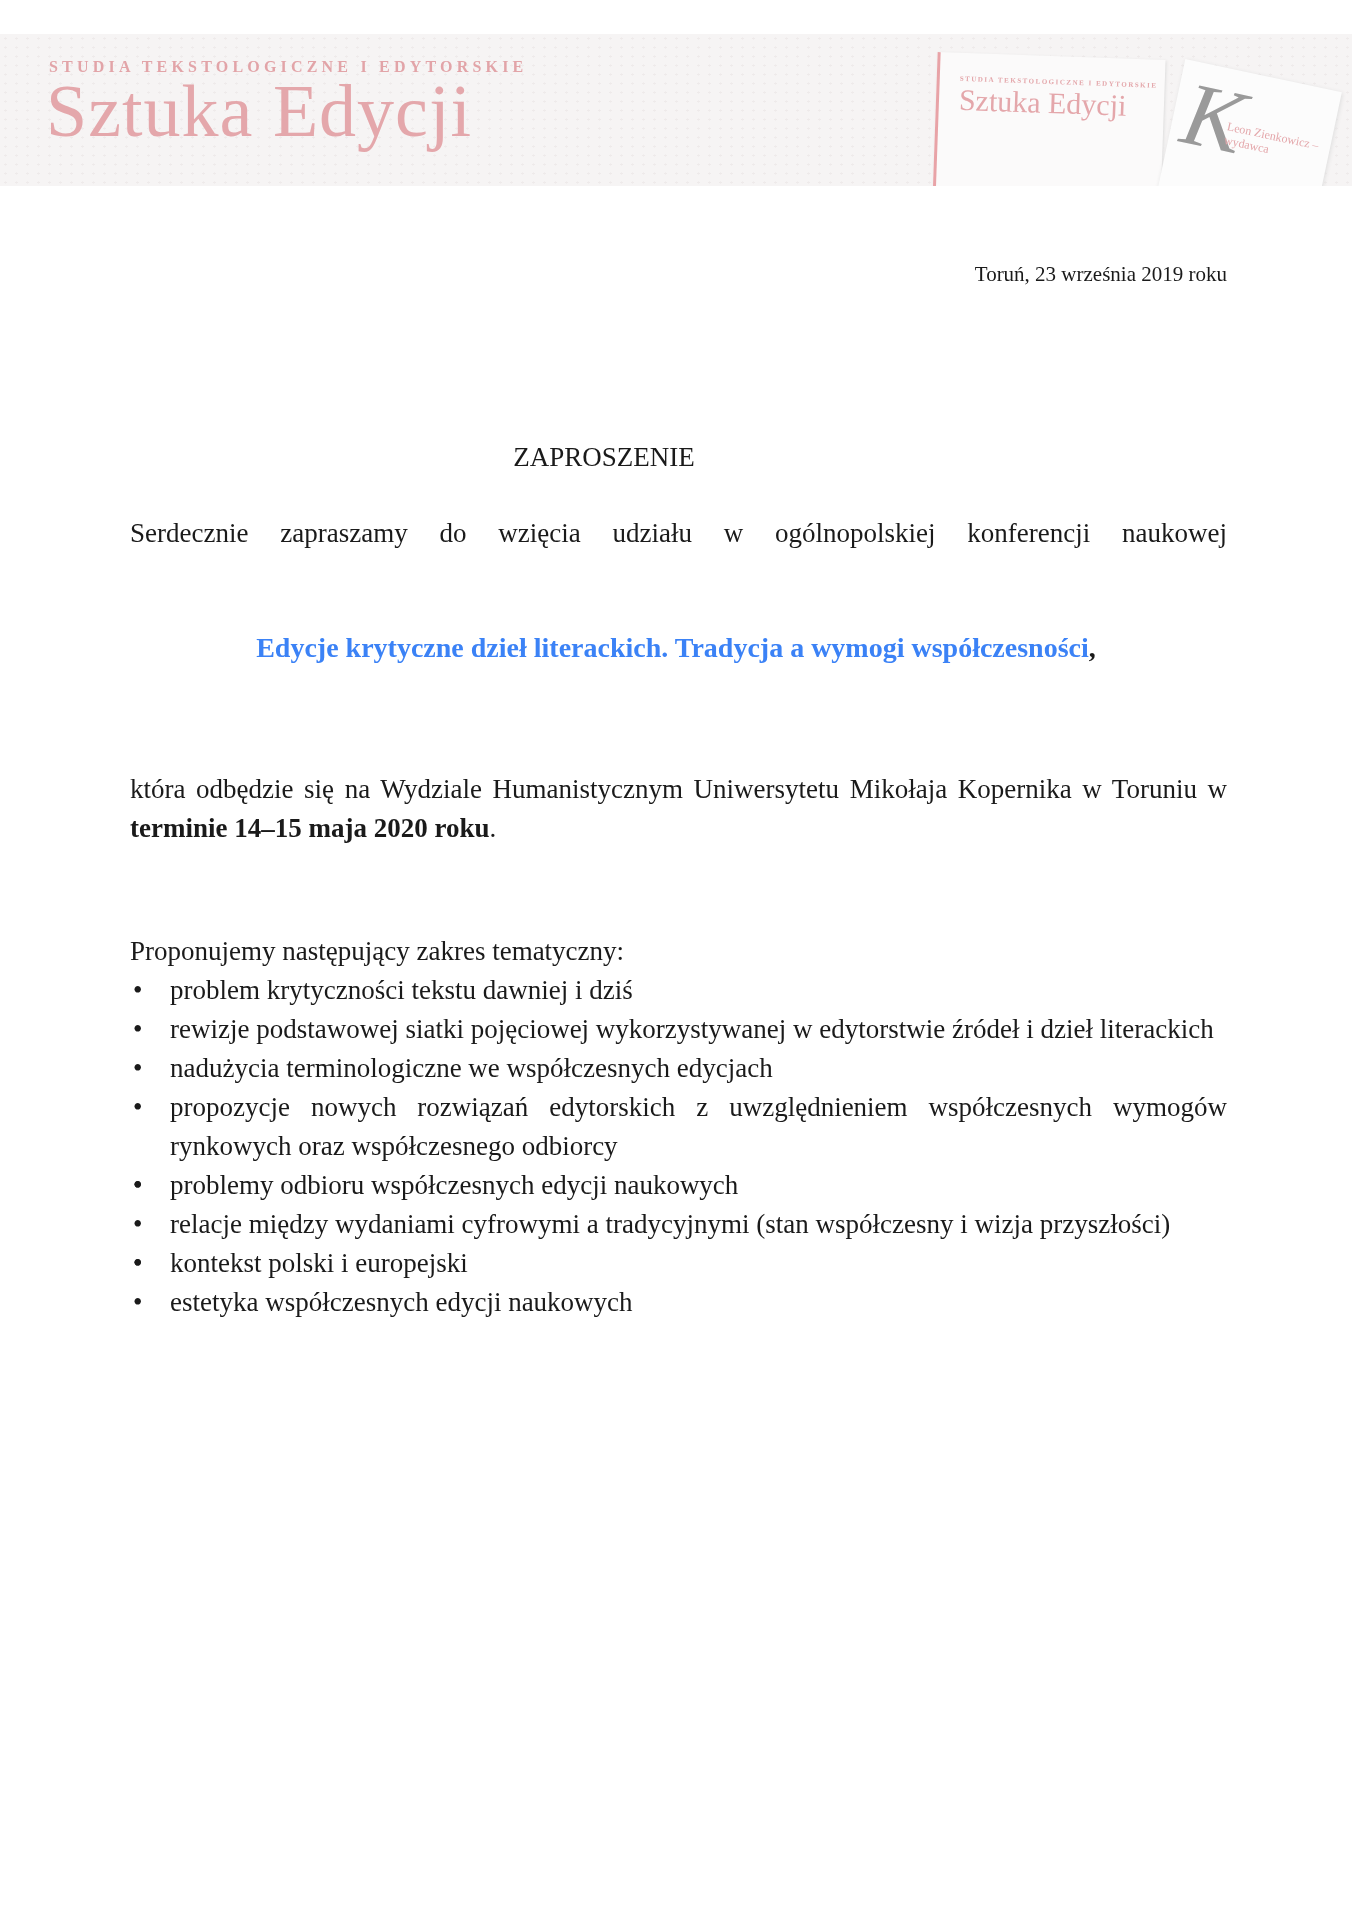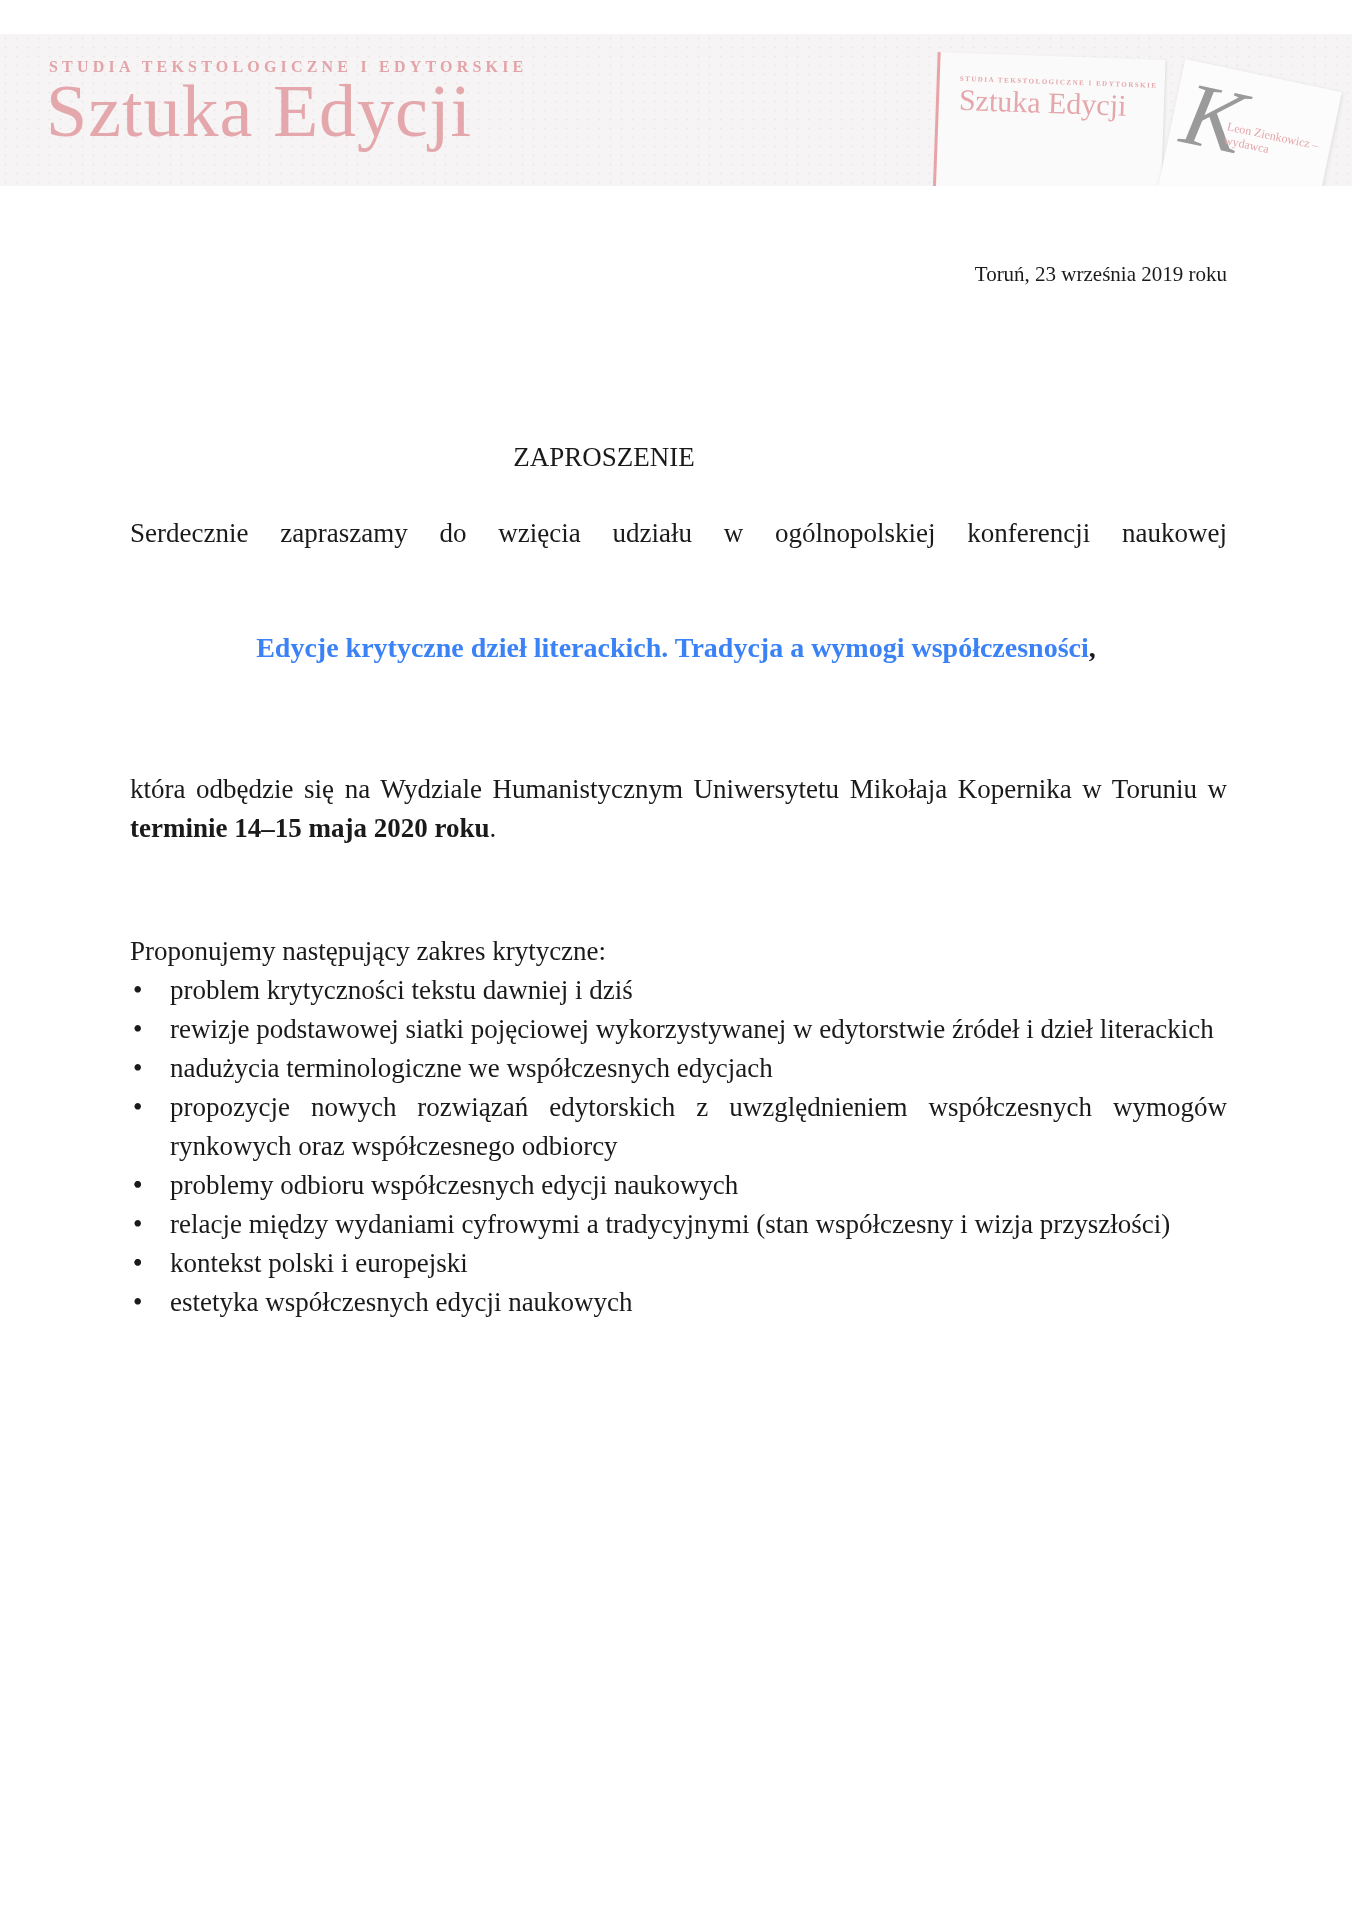--- a/index.html
+++ b/index.html
@@ -58,21 +58,21 @@
 <div class="date">Toruń, 23 września 2019 roku</div>
 <div class="title">ZAPROSZENIE</div>
 <div class="para p1">Serdecznie zapraszamy do wzięcia udziału w ogólnopolskiej konferencji naukowej</div>
 
 <div class="conf">
   <span class="red">Edycje krytyczne dzieł literackich. Tradycja a wymogi współczesności</span><span>,</span>
 </div>
 
 <div class="para p2"><span>która odbędzie się na Wydziale Humanistycznym Uniwersytetu Mikołaja Kopernika w Toruniu w </span><b>terminie 14–15 maja 2020 roku</b><span>.</span></div>
 
-<div class="intro">Proponujemy następujący zakres krytyczne:</div>
+<div class="intro">Proponujemy następujący zakres tematyczny:</div>
 
 <ul class="topics">
   <li><span class="bullet">•</span><span>problem krytyczności tekstu dawniej i dziś</span></li>
   <li><span class="bullet">•</span><span>rewizje podstawowej siatki pojęciowej wykorzystywanej w edytorstwie źródeł i dzieł literackich</span></li>
   <li><span class="bullet">•</span><span>nadużycia terminologiczne we współczesnych edycjach</span></li>
   <li><span class="bullet">•</span><span>propozycje nowych rozwiązań edytorskich z uwzględnieniem współczesnych wymogów rynkowych oraz współczesnego odbiorcy</span></li>
   <li><span class="bullet">•</span></li>
   <li><span class="bullet">•</span><span>problemy odbioru współczesnych edycji naukowych</span></li>
   <li><span class="bullet">•</span><span>relacje między wydaniami cyfrowymi a tradycyjnymi (stan współczesny i wizja przyszłości)</span></li>
   <li><span class="bullet">•</span></li>

